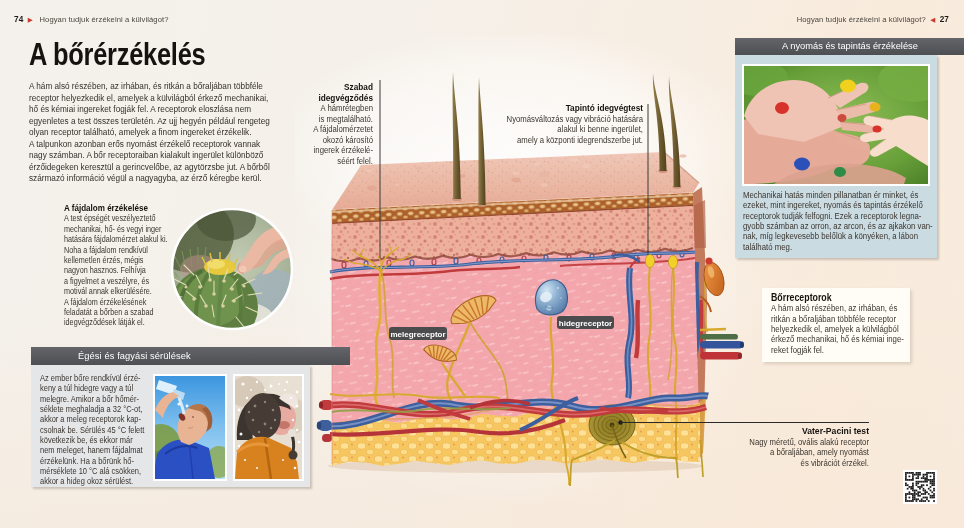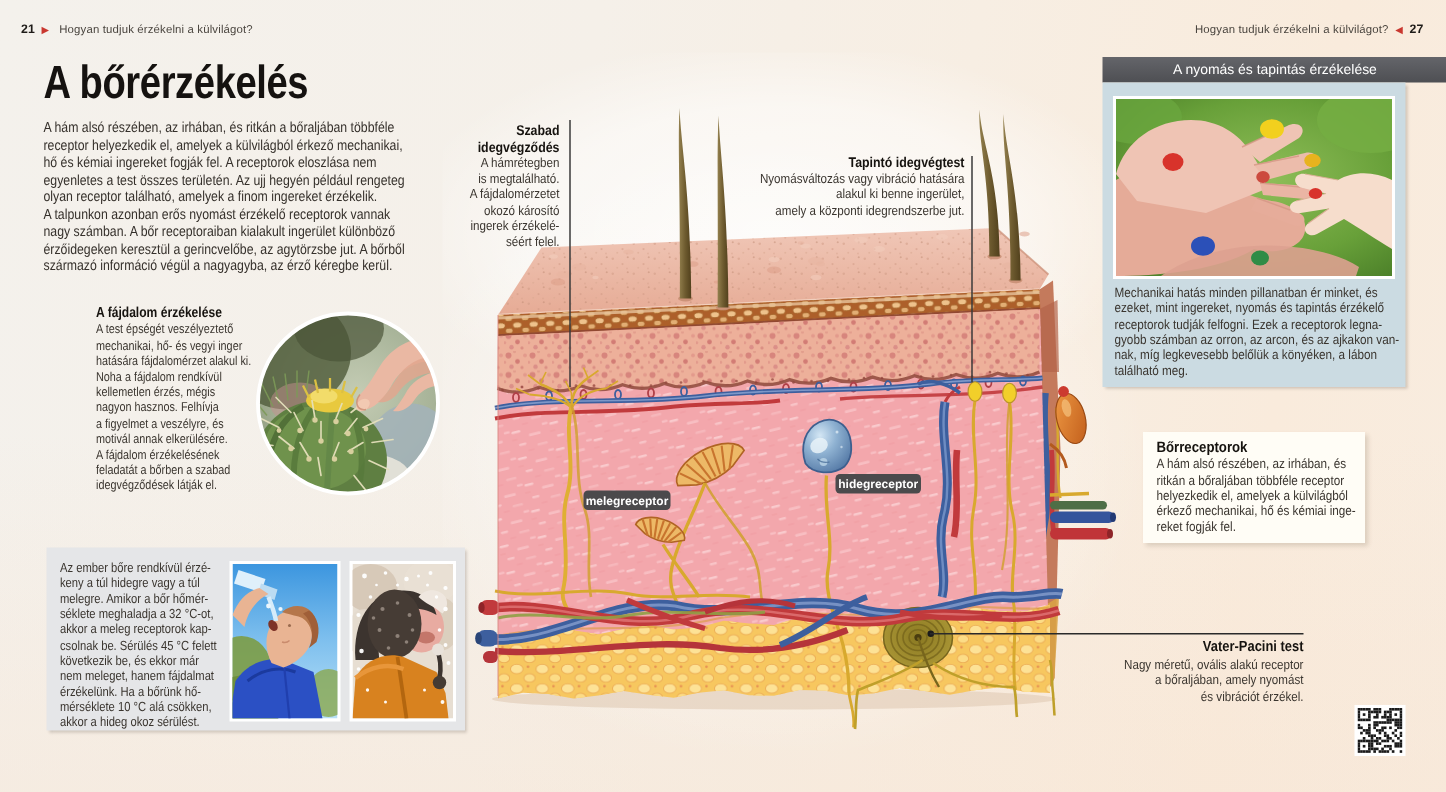--- a/index.html
+++ b/index.html
@@ -15,21 +15,21 @@
 .lbl b{color:#16130f;font-size:9.4px;}
 .sect{z-index:6;font-size:8.9px;line-height:10.35px;color:#3a352f;transform:scaleX(0.88);transform-origin:0 0;white-space:nowrap;}
 .sect b{color:#16130f;font-size:9.6px;}
 .bar{background:linear-gradient(180deg,#64656a 0%,#4e4f53 100%);color:#fff;font-weight:normal;padding-left:40px;}
 </style>
 </head>
 <body>
 <div id="page">
 <div class="abs" style="left:0;top:0;width:964px;height:528px;background:linear-gradient(180deg,rgba(247,230,214,0) 55%,rgba(247,228,210,0.4) 100%);z-index:0;"></div>
 
-<div class="abs hdr" style="left:14px;top:15px;"><b>21</b>&nbsp;&nbsp;<span class="tri">▶</span>&nbsp;&nbsp;&nbsp;Hogyan tudjuk érzékelni a külvilágot?</div>
+<div class="abs hdr" style="left:14px;top:15px;"><b>74</b>&nbsp;&nbsp;<span class="tri">▶</span>&nbsp;&nbsp;&nbsp;Hogyan tudjuk érzékelni a külvilágot?</div>
 
 <div class="abs hdr" style="right:15px;top:15px;">Hogyan tudjuk érzékelni a külvilágot?&nbsp;&nbsp;<span class="tri">◀</span>&nbsp;&nbsp;<b>27</b></div>
 
 <div class="abs" style="left:29px;top:37px;font-size:31px;font-weight:bold;color:#151210;transform:scaleX(0.82);transform-origin:0 0;letter-spacing:-0.3px;">A bőrérzékelés</div>
 
 <div class="abs bodytxt" style="left:29px;top:80px;">
 A hám alsó részében, az irhában, és ritkán a bőraljában többféle<br>
 receptor helyezkedik el, amelyek a külvilágból érkező mechanikai,<br>
 hő és kémiai ingereket fogják fel. A receptorok eloszlása nem<br>
 egyenletes a test összes területén. Az ujj hegyén például rengeteg<br>
@@ -147,20 +147,21 @@
 <path d="M124,30 C110,30 100,36 94,46 C90,52 86,58 82,61 C86,62 92,60 96,54 C102,46 112,40 124,42 Z" fill="#e2a68e" opacity="0.85"></path>
 <path d="M124,40 C112,42 104,48 100,56 C97,61 94,65 92,67 C96,68 102,66 106,60 C110,54 116,50 124,50 Z" fill="#eab8a3"></path>
 <ellipse cx="72" cy="63" rx="5" ry="3.6" fill="#f2c9b2" transform="rotate(-38 72 63)"></ellipse>
 <path d="M70,56 C66,61 68,67 74,66" stroke="#c98b72" stroke-width="1" fill="none" opacity="0.8"></path>
 </g>
 <circle cx="62" cy="62" r="60" fill="none" stroke="#ffffff" stroke-width="2.6"></circle>
 </svg>
 </div>
 
 <div class="abs" style="left:31px;top:347px;width:279px;height:140px;z-index:6;">
+ <div class="abs bar" style="left:0;top:0;width:279px;height:18px;font-size:9.3px;line-height:18px;text-indent:7px;letter-spacing:0.1px;">Égési és fagyási sérülések</div>
  <div class="abs" style="left:0;top:18px;width:279px;height:122px;background:#e5e6e8;box-shadow:1.5px 1.5px 2px rgba(70,60,50,0.25);"></div>
  <div class="abs sect" style="left:9px;top:26px;font-size:8.8px;transform:scaleX(0.85);">
 Az ember bőre rendkívül érzé-<br>
 keny a túl hidegre vagy a túl<br>
 melegre. Amikor a bőr hőmér-<br>
 séklete meghaladja a 32 °C-ot,<br>
 akkor a meleg receptorok kap-<br>
 csolnak be. Sérülés 45 °C felett<br>
 következik be, és ekkor már<br>
 nem meleget, hanem fájdalmat<br>

